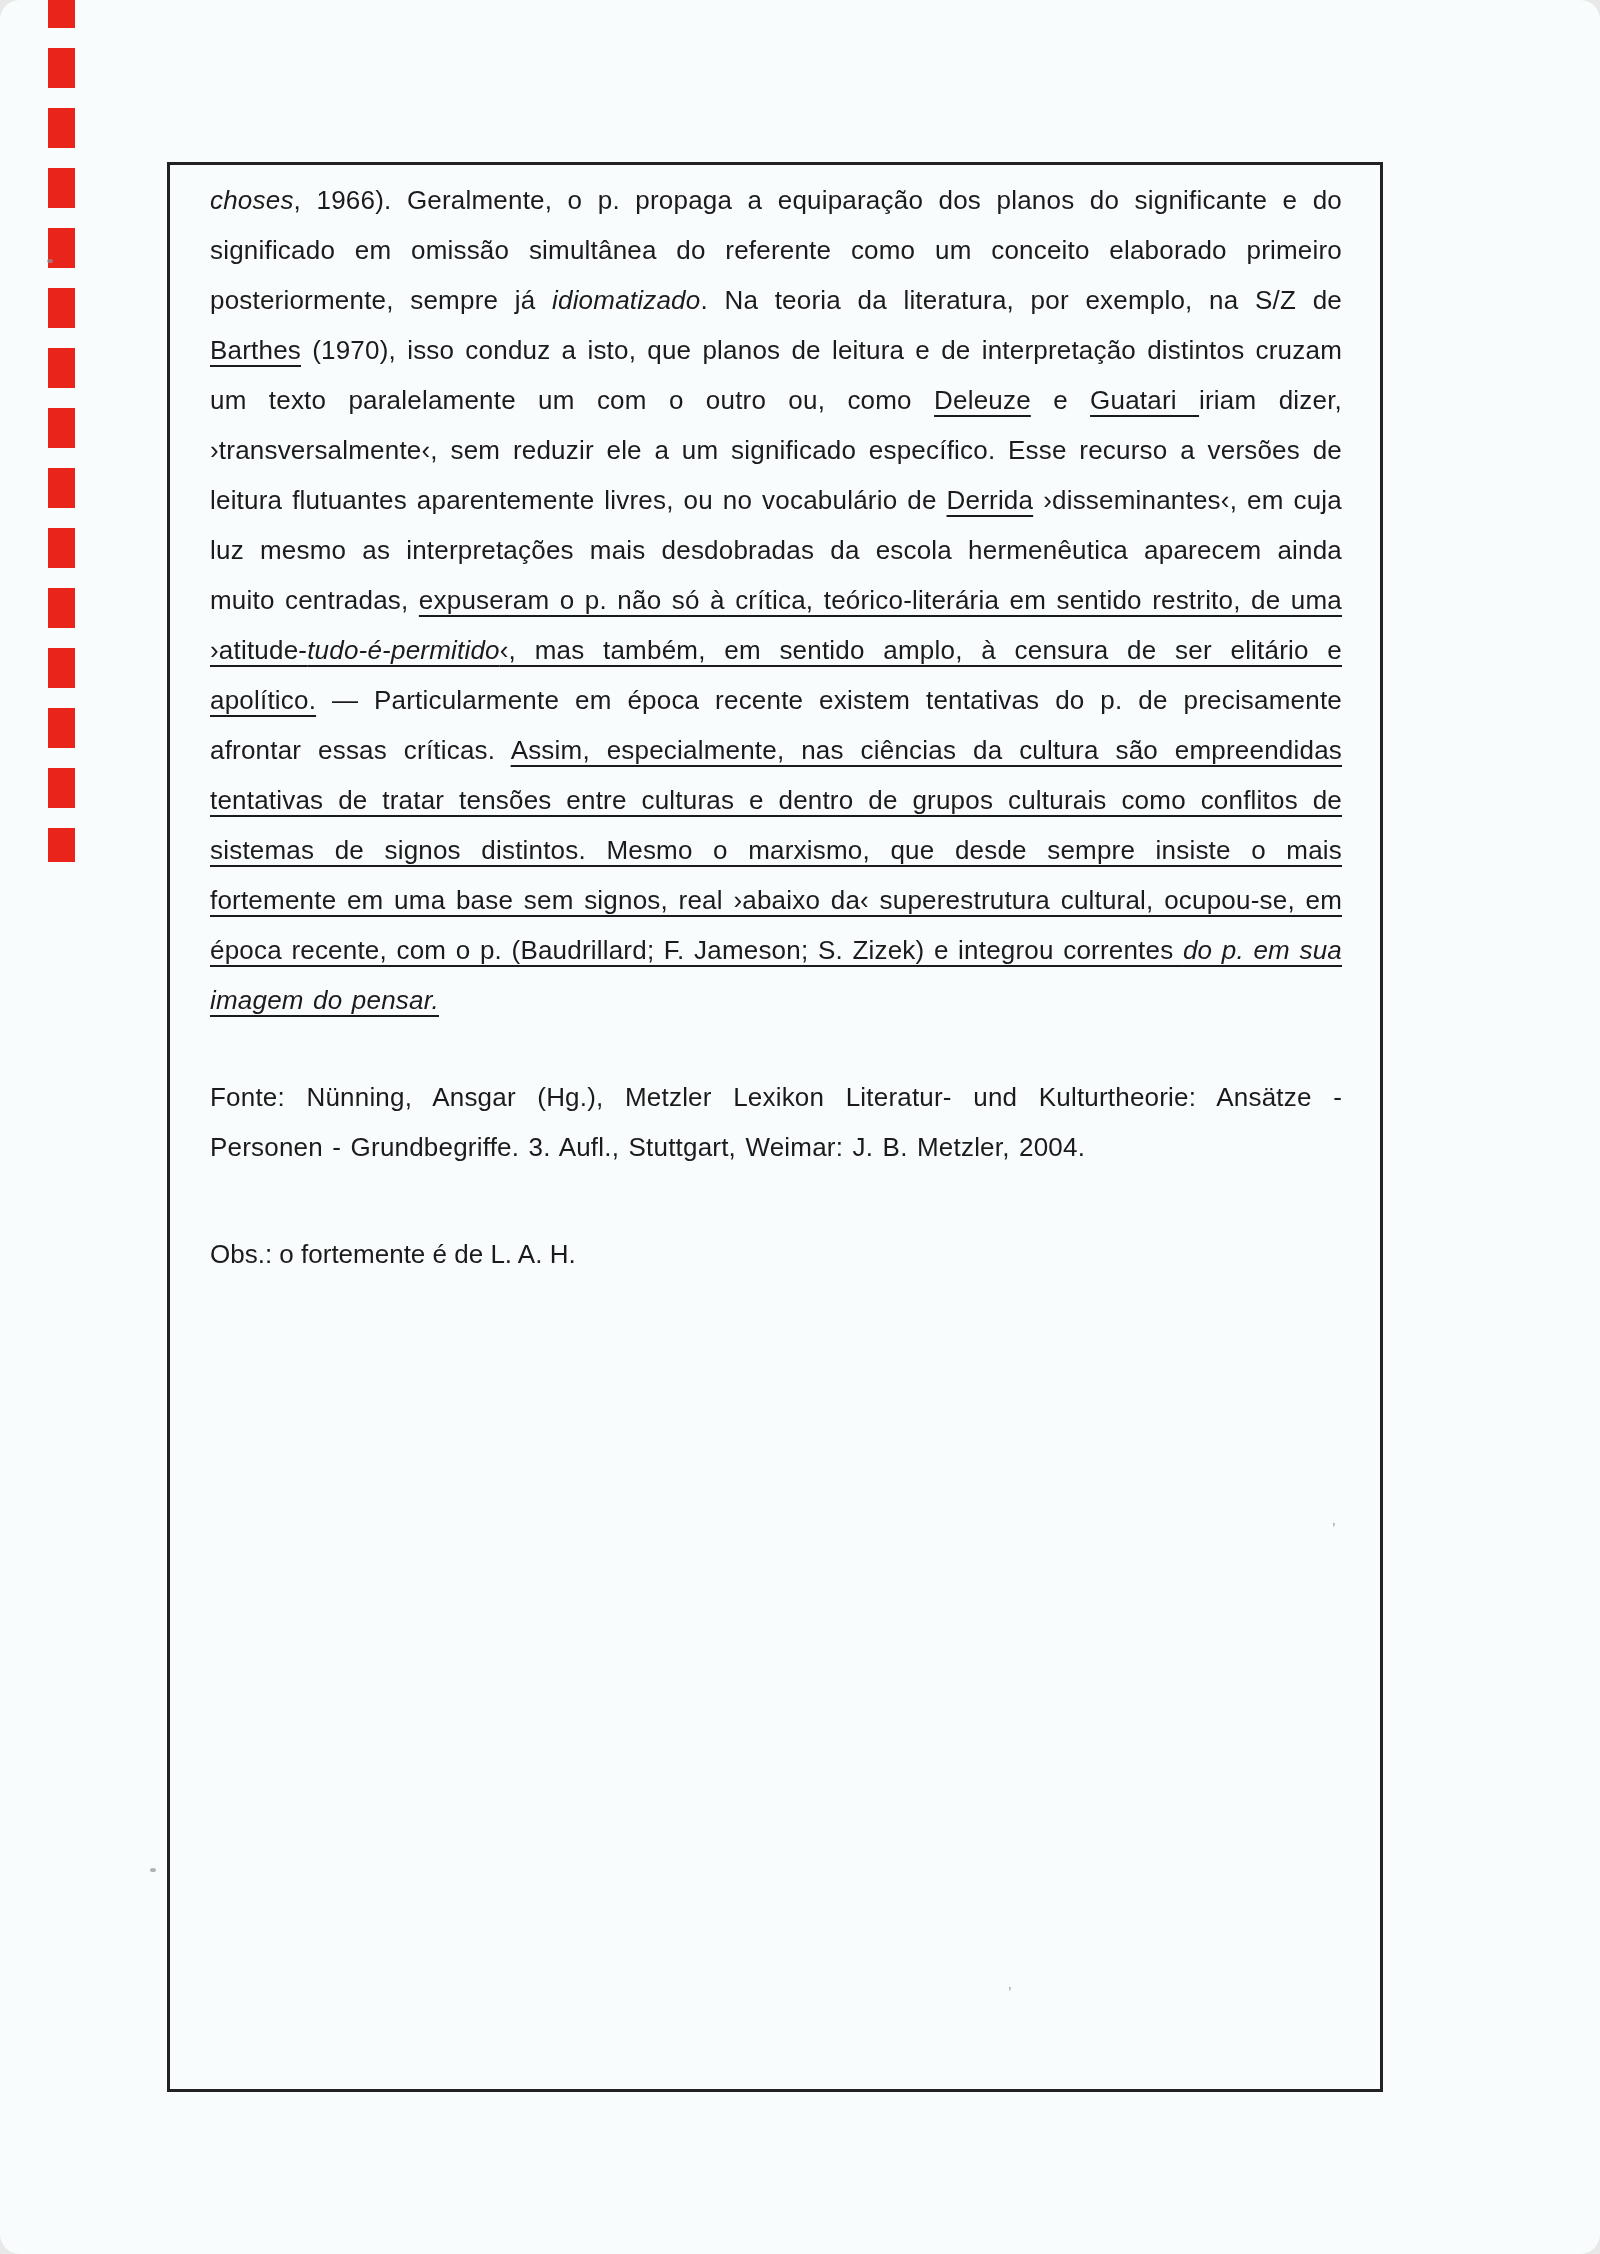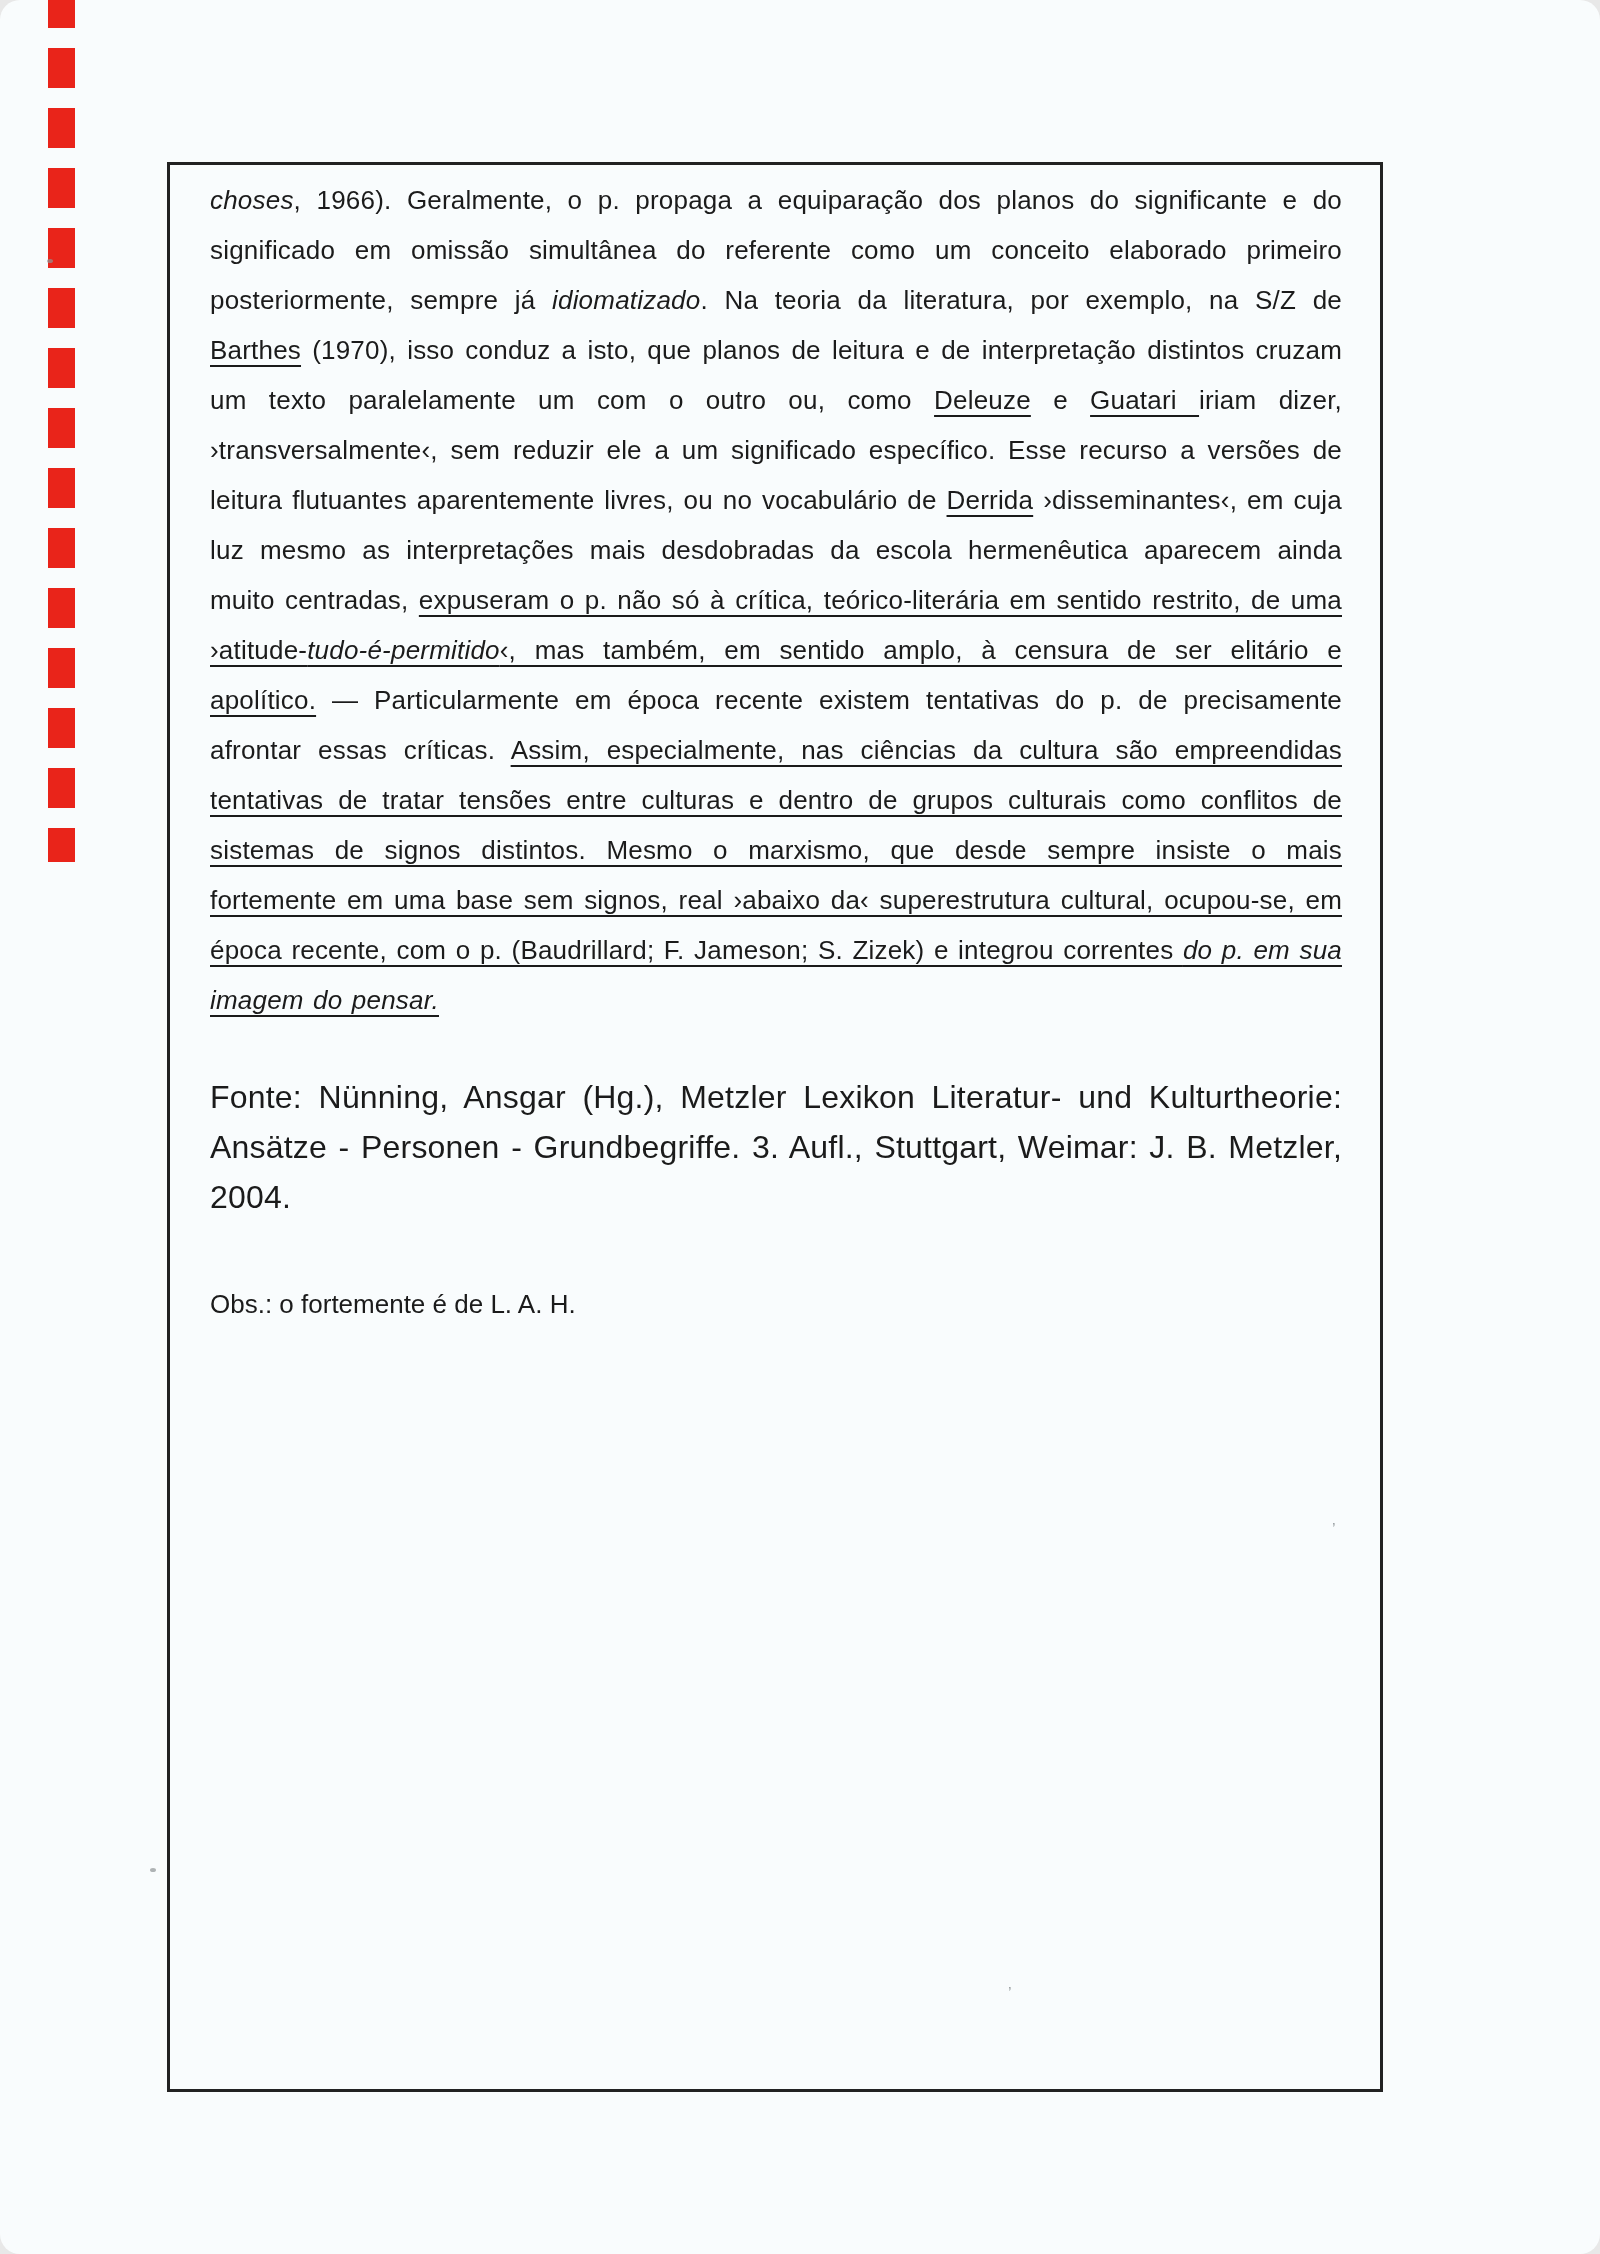--- a/index.html
+++ b/index.html
@@ -41,21 +41,21 @@
     color:var(--ink,#1b1b1b);
     margin:0;
   }
   .body-text span.u{
     text-decoration:underline;
     text-decoration-thickness:2px;
     text-underline-offset:6px;
   }
   .body-text span.i{font-style:italic;}
   .source-text{
-    font-size:32px;
+    font-size:26px;
     line-height:50px;
     text-align:justify;
     word-spacing:2px;
     letter-spacing:0.2px;
     color:var(--ink,#1b1b1b);
     margin:47px 0 0 0;
   }
   .note-text{
     font-size:26px;
     line-height:50px;

